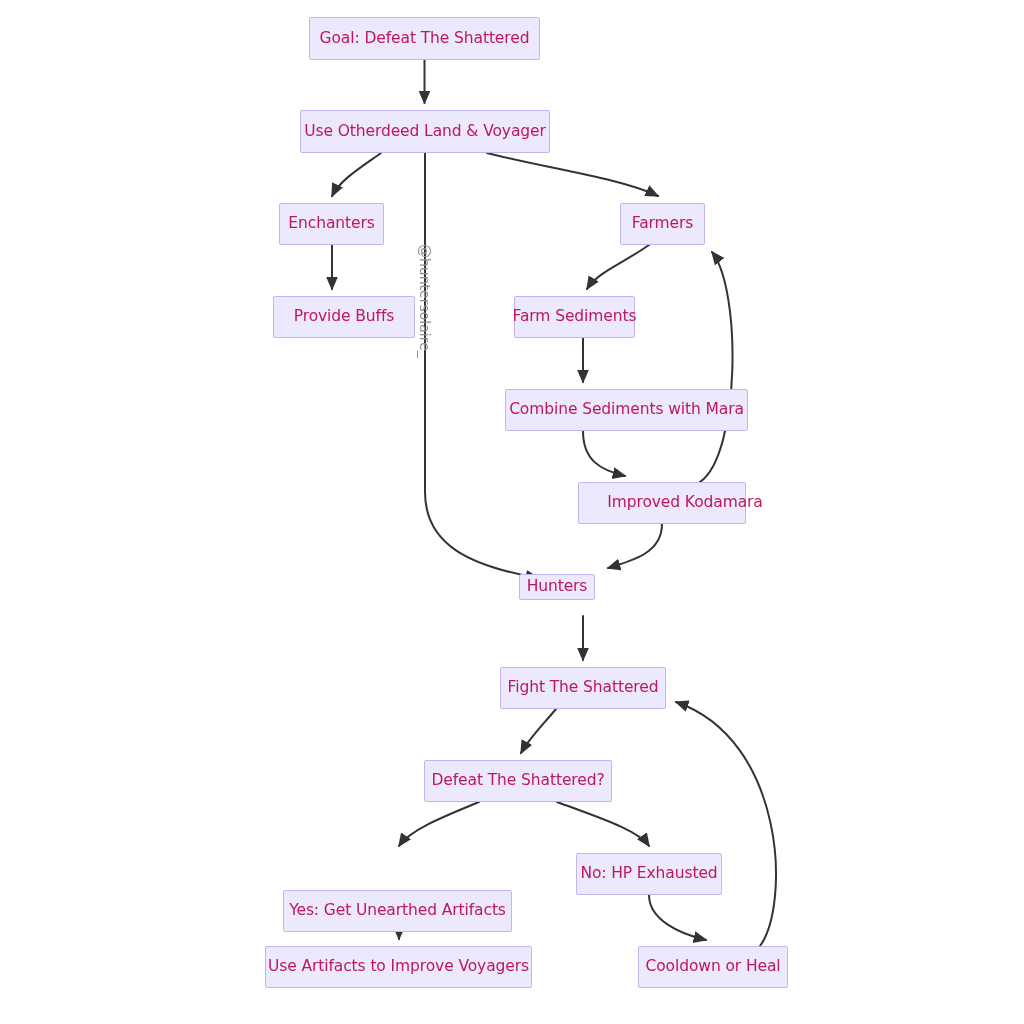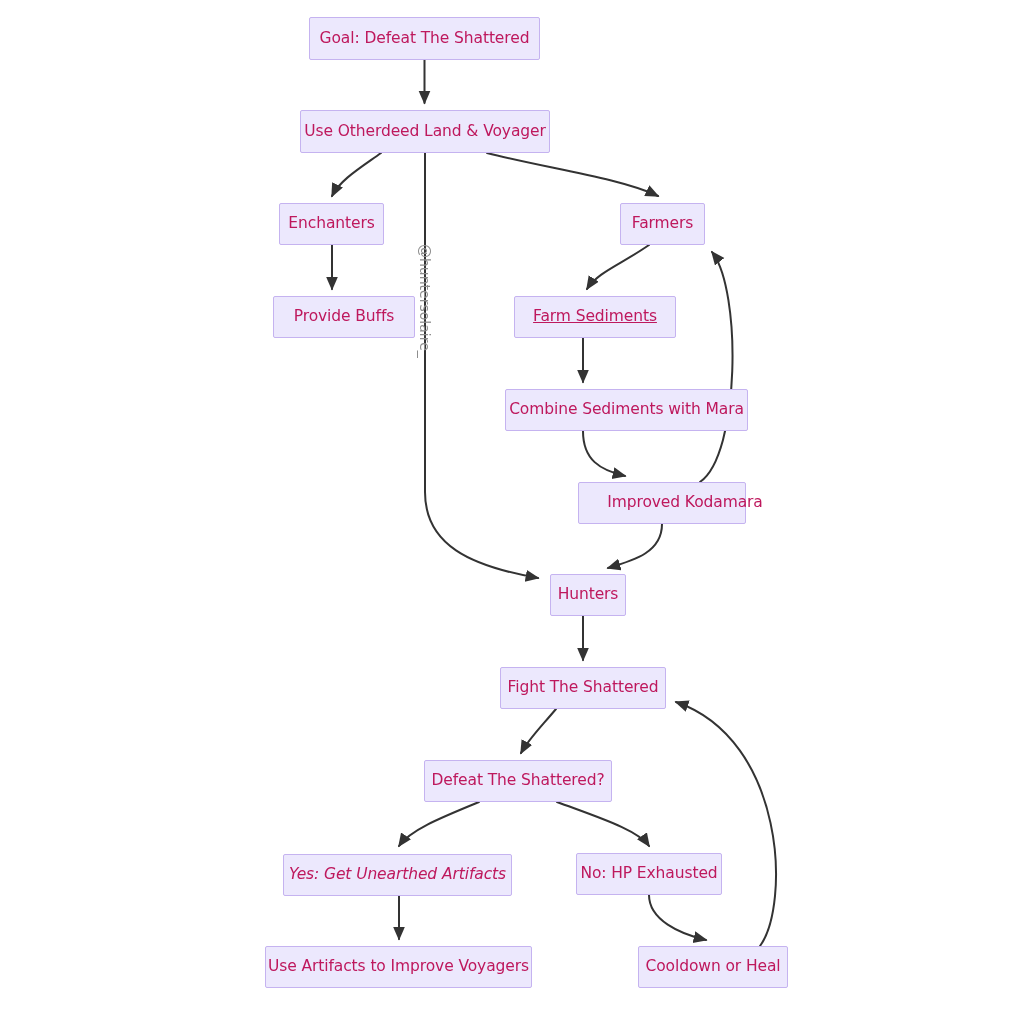--- a/index.html
+++ b/index.html
@@ -102,39 +102,39 @@
       </div>
       <div class="node" style="left: 279px; top: 203px; width: 105px; height: 42px;">
         <span class="node-label">Enchanters</span>
       </div>
       <div class="node" style="left: 620px; top: 203px; width: 85px; height: 42px;">
         <span class="node-label">Farmers</span>
       </div>
       <div class="node" style="left: 273px; top: 296px; width: 142px; height: 42px;">
         <span class="node-label">Provide Buffs</span>
       </div>
-      <div class="node" style="left: 514px; top: 296px; width: 162px; height: 42px; text-decoration: underline;">
+      <div class="node" style="left: 514px; top: 296px; width: 121px; height: 42px;">
         <span class="node-label">Farm Sediments</span>
       </div>
       <div class="node" style="left: 461px; top: 389px; width: 243px; height: 42px; margin-left: 44px;">
         <span class="node-label">Combine Sediments with Mara</span>
       </div>
       <div class="node" style="left: 578px; top: 482px; width: 168px; height: 42px; padding-left: 46px;">
         <span class="node-label">Improved Kodamara</span>
       </div>
-      <div class="node" style="left: 550px; top: 574px; width: 76px; height: 42px;">
+      <div class="node" style="left: 519px; top: 574px; width: 76px; height: 26px;">
         <span class="node-label">Hunters</span>
       </div>
       <div class="node" style="left: 500px; top: 667px; width: 166px; height: 42px;">
         <span class="node-label">Fight The Shattered</span>
       </div>
       <div class="node" style="left: 424px; top: 760px; width: 188px; height: 42px;">
         <span class="node-label">Defeat The Shattered?</span>
       </div>
-      <div class="node" style="left: 283px; top: 854px; width: 229px; height: 42px; font-style: italic;">
+      <div class="node" style="left: 283px; top: 890px; width: 229px; height: 42px;">
         <span class="node-label">Yes: Get Unearthed Artifacts</span>
       </div>
       <div class="node" style="left: 576px; top: 853px; width: 146px; height: 42px;">
         <span class="node-label">No: HP Exhausted</span>
       </div>
       <div class="node" style="left: 265px; top: 946px; width: 267px; height: 42px;">
         <span class="node-label">Use Artifacts to Improve Voyagers</span>
       </div>
       <div class="node" style="left: 638px; top: 946px; width: 150px; height: 42px;">
         <span class="node-label">Cooldown or Heal</span>

